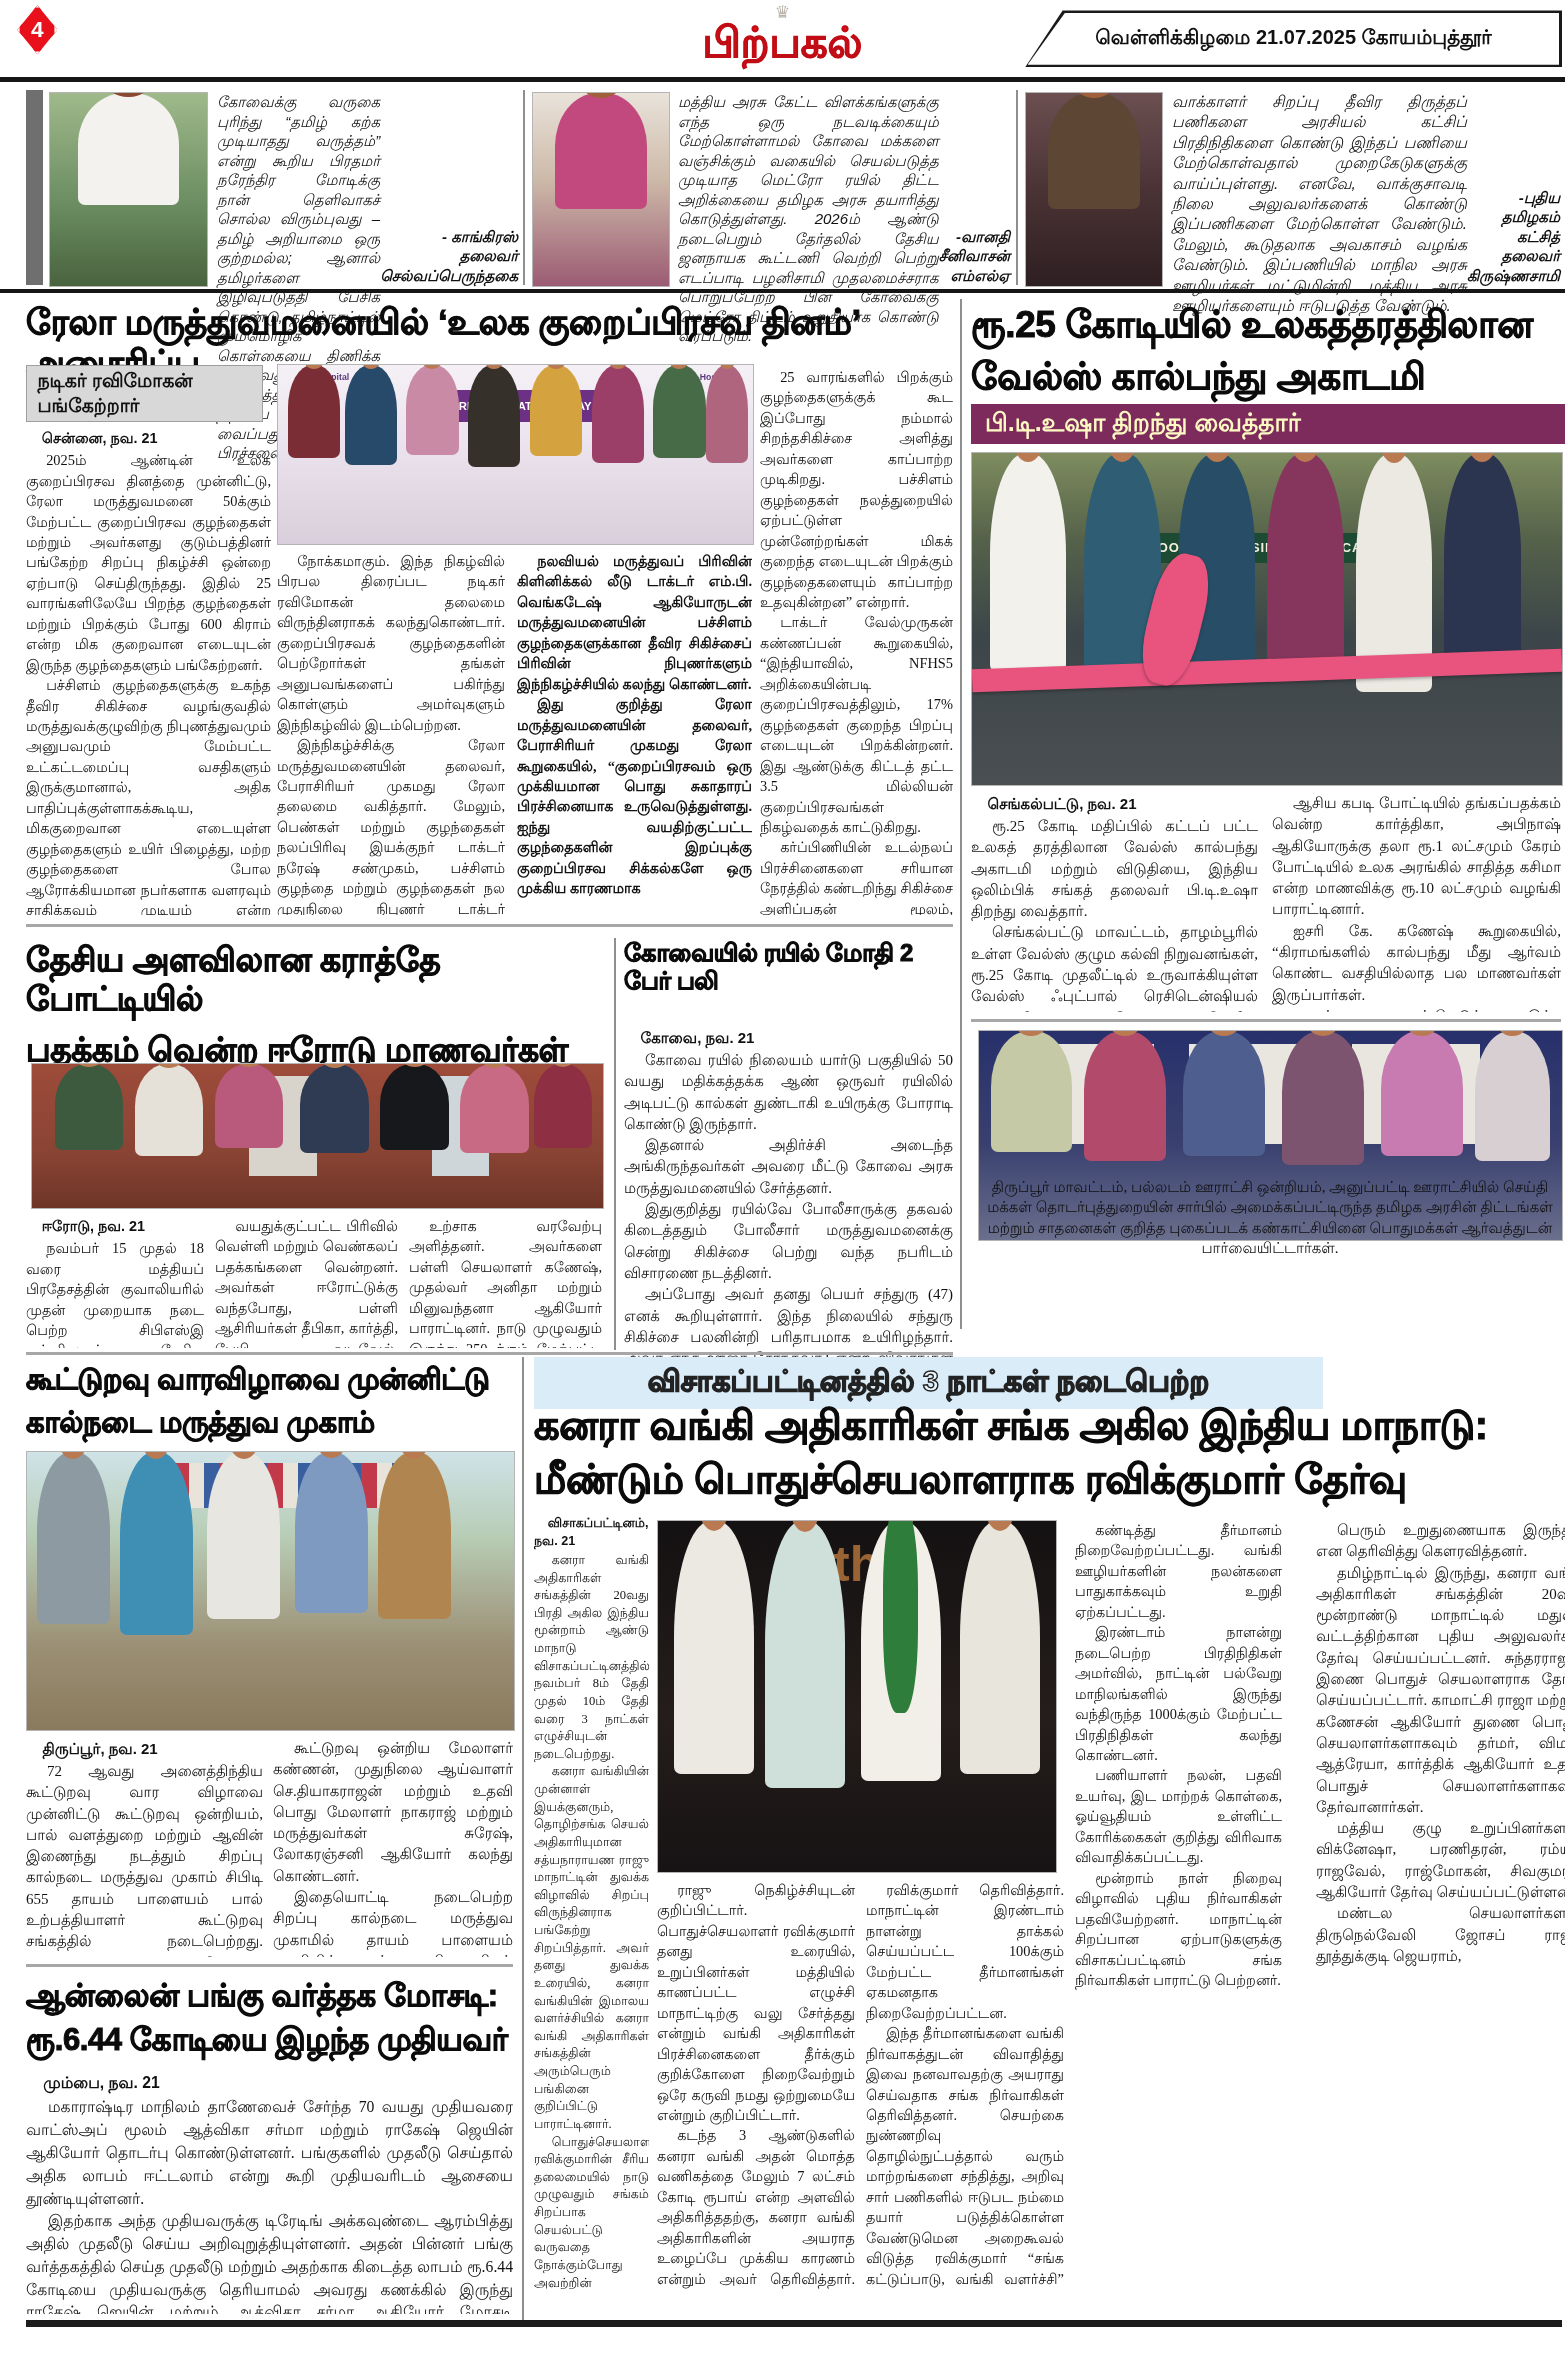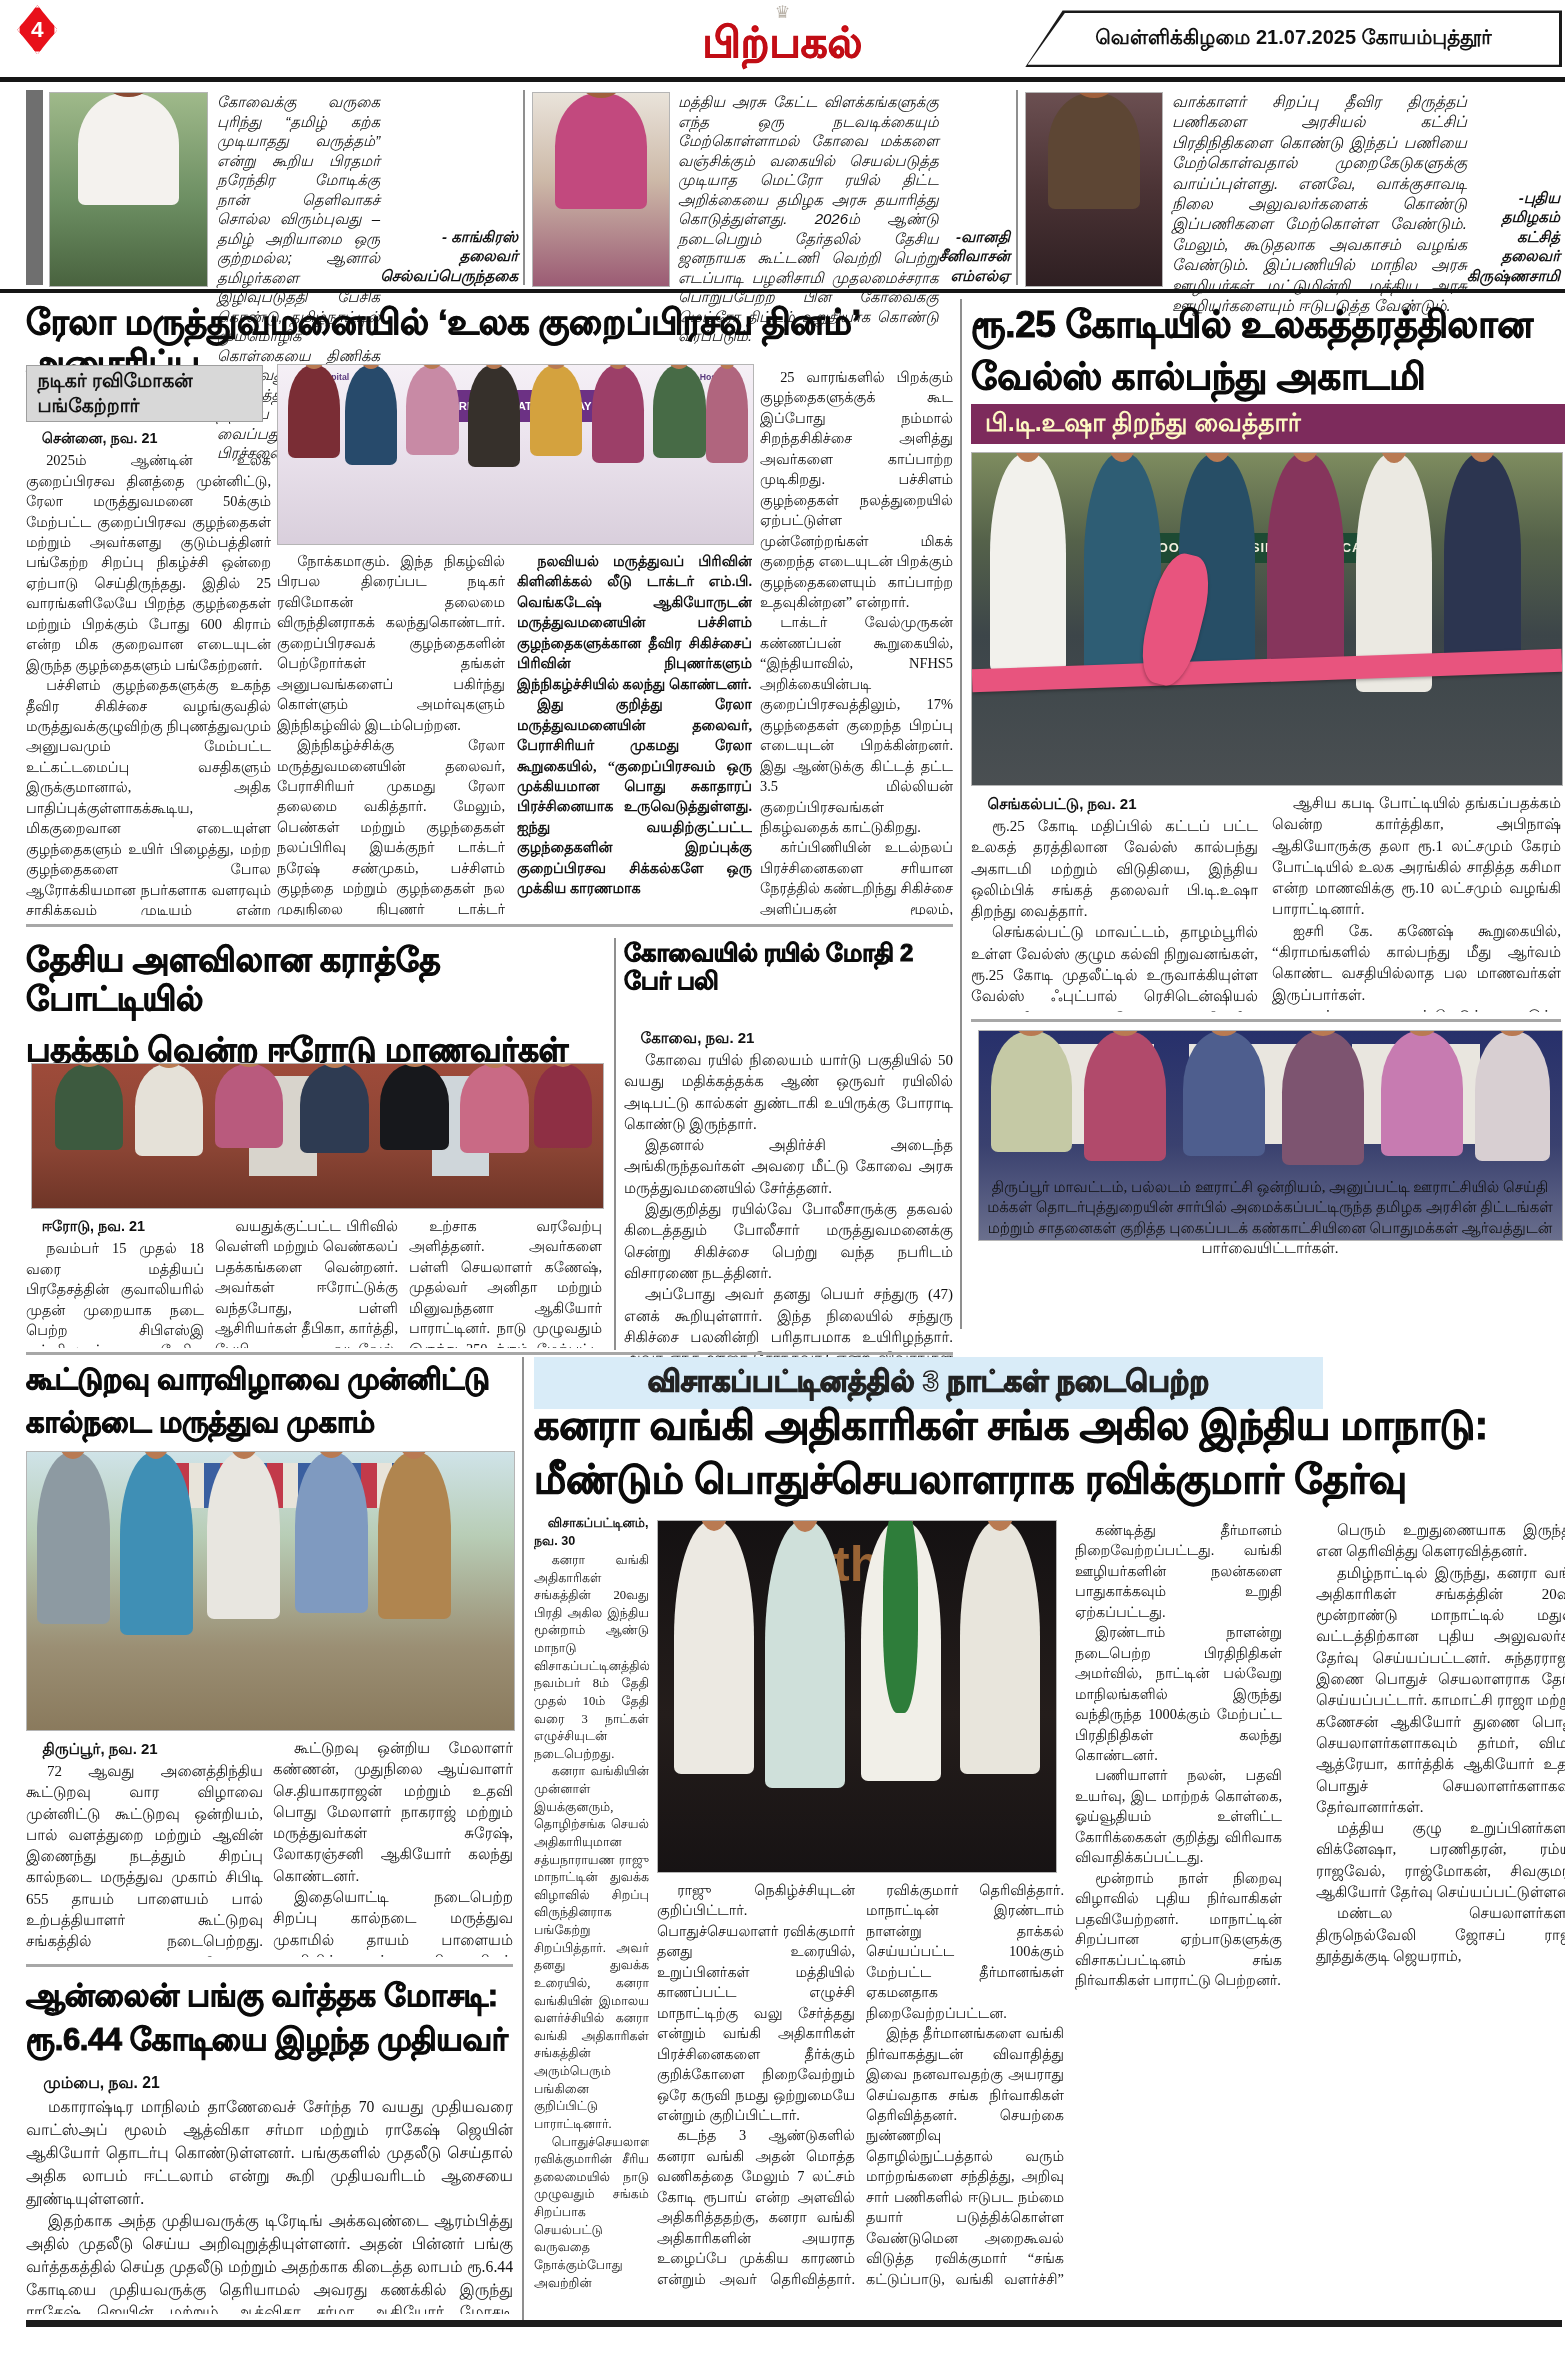--- a/index.html
+++ b/index.html
@@ -289,21 +289,21 @@
 
   <div class="abs kicker" style="left:534px;top:1357px;width:765px;height:52px;justify-content:center;">
     <span>விசாகப்பட்டினத்தில் 3 நாட்கள் நடைபெற்ற</span>
   </div>
   <div class="abs hl" style="left:534px;top:1402px;width:1028px;font-size:40px;">
     <div>கனரா வங்கி அதிகாரிகள் சங்க அகில இந்திய மாநாடு:</div>
     <div style="margin-top:7px;">மீண்டும் பொதுச்செயலாளராக ரவிக்குமார் தேர்வு</div>
   </div>
 
   <div class="abs col" style="left:534px;top:1515px;width:115px;height:774px;font-size:12.6px;line-height:1.4;">
-    <span class="dl" style="font-size:12.6px;">விசாகப்பட்டினம், நவ. 30</span>
+    <span class="dl" style="font-size:12.6px;">விசாகப்பட்டினம், நவ. 21</span>
     <div>
         <p>கனரா வங்கி அதிகாரிகள் சங்கத்தின் 20வது பிரதி அகில இந்திய மூன்றாம் ஆண்டு மாநாடு விசாகப்பட்டினத்தில் நவம்பர் 8ம் தேதி முதல் 10ம் தேதி வரை 3 நாட்கள் எழுச்சியுடன் நடைபெற்றது.</p>
         <p>கனரா வங்கியின் முன்னாள் இயக்குனரும், தொழிற்சங்க செயல் அதிகாரியுமான சத்யநாராயண ராஜு மாநாட்டின் துவக்க விழாவில் சிறப்பு விருந்தினராக பங்கேற்று சிறப்பித்தார். அவர் தனது துவக்க உரையில், கனரா வங்கியின் இமாலய வளர்ச்சியில் கனரா வங்கி அதிகாரிகள் சங்கத்தின் அரும்பெரும் பங்கினை குறிப்பிட்டு பாராட்டினார்.</p>
         <p>பொதுச்செயலாளர் ரவிக்குமாரின் சீரிய தலைமையில் நாடு முழுவதும் சங்கம் சிறப்பாக செயல்பட்டு வருவதை நோக்கும்போது அவற்றின் பிரதிபலிப்பு தெரிவதாகவும் சத்யநாராயண ராஜு புகழாரம் சூட்டினார்.</p>
       </div>
   </div>
 
   <div class="abs photo" style="left:657px;top:1520px;width:398px;height:351px;background:linear-gradient(180deg,#141112 0%,#241d1b 55%,#171314 100%);">
     <div class="banner" style="left:30%;top:4%;font-size:50px;color:#b0713a;opacity:.85;">20th</div>
     <div class="sil" style="left:4%;width:20%;height:72%;background:#ece9e2;"></div>

